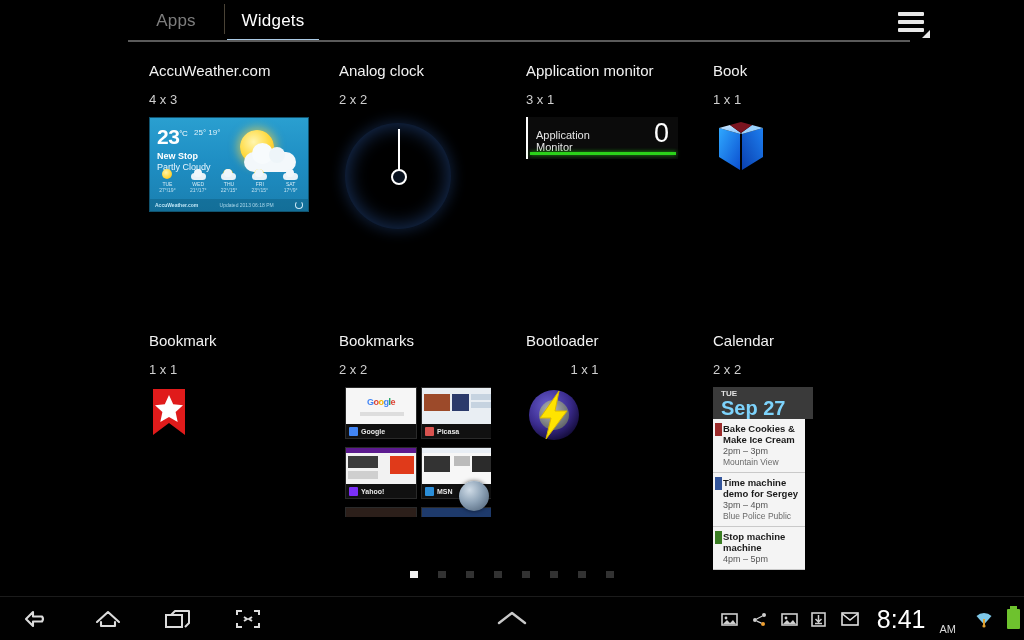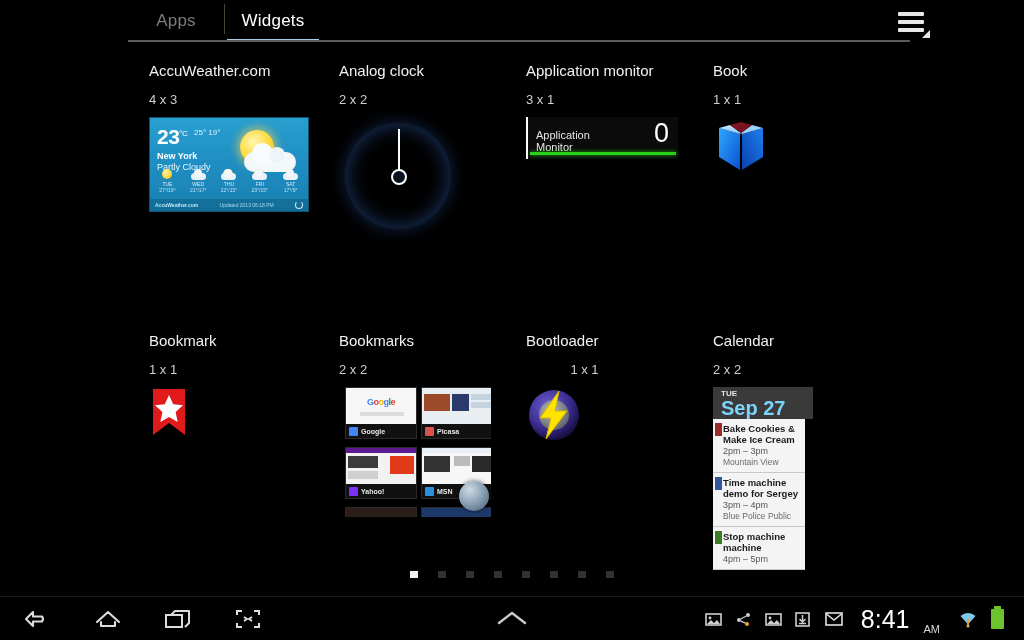--- a/index.html
+++ b/index.html
@@ -198,21 +198,21 @@
   .dot { width: 8px; height: 7px; background: #323232; }
   .dot.on { background: #f0f0f0; }
 
   
   .sysbar { position: absolute; left: 0; bottom: 0; width: 1024px; height: 44px;
     background: #010101; border-top: 1px solid #1b1b1b; }
   .navicons { position: absolute; left: 16px; top: 0; height: 44px;
     display: flex; align-items: center; gap: 26px; }
   .navbtn { width: 44px; height: 40px; display: flex; align-items: center; justify-content: center; }
   .up-chevron { position: absolute; left: 495px; top: 10px; width: 34px; height: 22px; }
-  .status { position: absolute; right: 20px; top: 0; height: 44px;
+  .status { position: absolute; right: 4px; top: 0; height: 44px;
     display: flex; align-items: center; gap: 13px; justify-content: space-between; }
   .st-ico { width: 17px; height: 15px; display: block; }
   .clock-txt { color: #ffffff; font-size: 25px; line-height: 26px; font-weight: 300;
     margin: 0 1px 0 6px; }
   .ampm { color: #d8d8d8; font-size: 11px; margin-right: 5px; align-self: flex-end;
     padding-bottom: 6px; }
   .batt { width: 13px; height: 20px; background: #6ec22e; border-radius: 1px; position: relative; }
   .batt::before { content: ""; position: absolute; left: 3px; top: -3px; width: 7px; height: 3px;
     background: #6ec22e; }
 </style>
@@ -242,21 +242,21 @@
 
   <div class="grid">
 
     <div class="cell" style="left:149px; top:18px;">
       <div class="w-title">AccuWeather.com</div>
       <div class="w-size">4 x 3</div>
       <div class="w-body">
         <div class="accu">
           <div class="accu-temp"><span>23</span><sup>°C</sup></div>
           <div class="accu-hilo">25° 19°</div>
-          <div class="accu-city">New York</div>
+          <div class="accu-city">New Stop</div>
           <div class="accu-cond">Partly Cloudy</div>
           <div class="accu-sun"></div>
           <div class="accu-cloud"></div>
           <div class="accu-forecast">
             <div class="fc">
                 <div class="ic">
                   <span class="s"></span>
                 </div>
                 <div class="d">TUE</div>
                 <div class="t">27°/19°</div>

